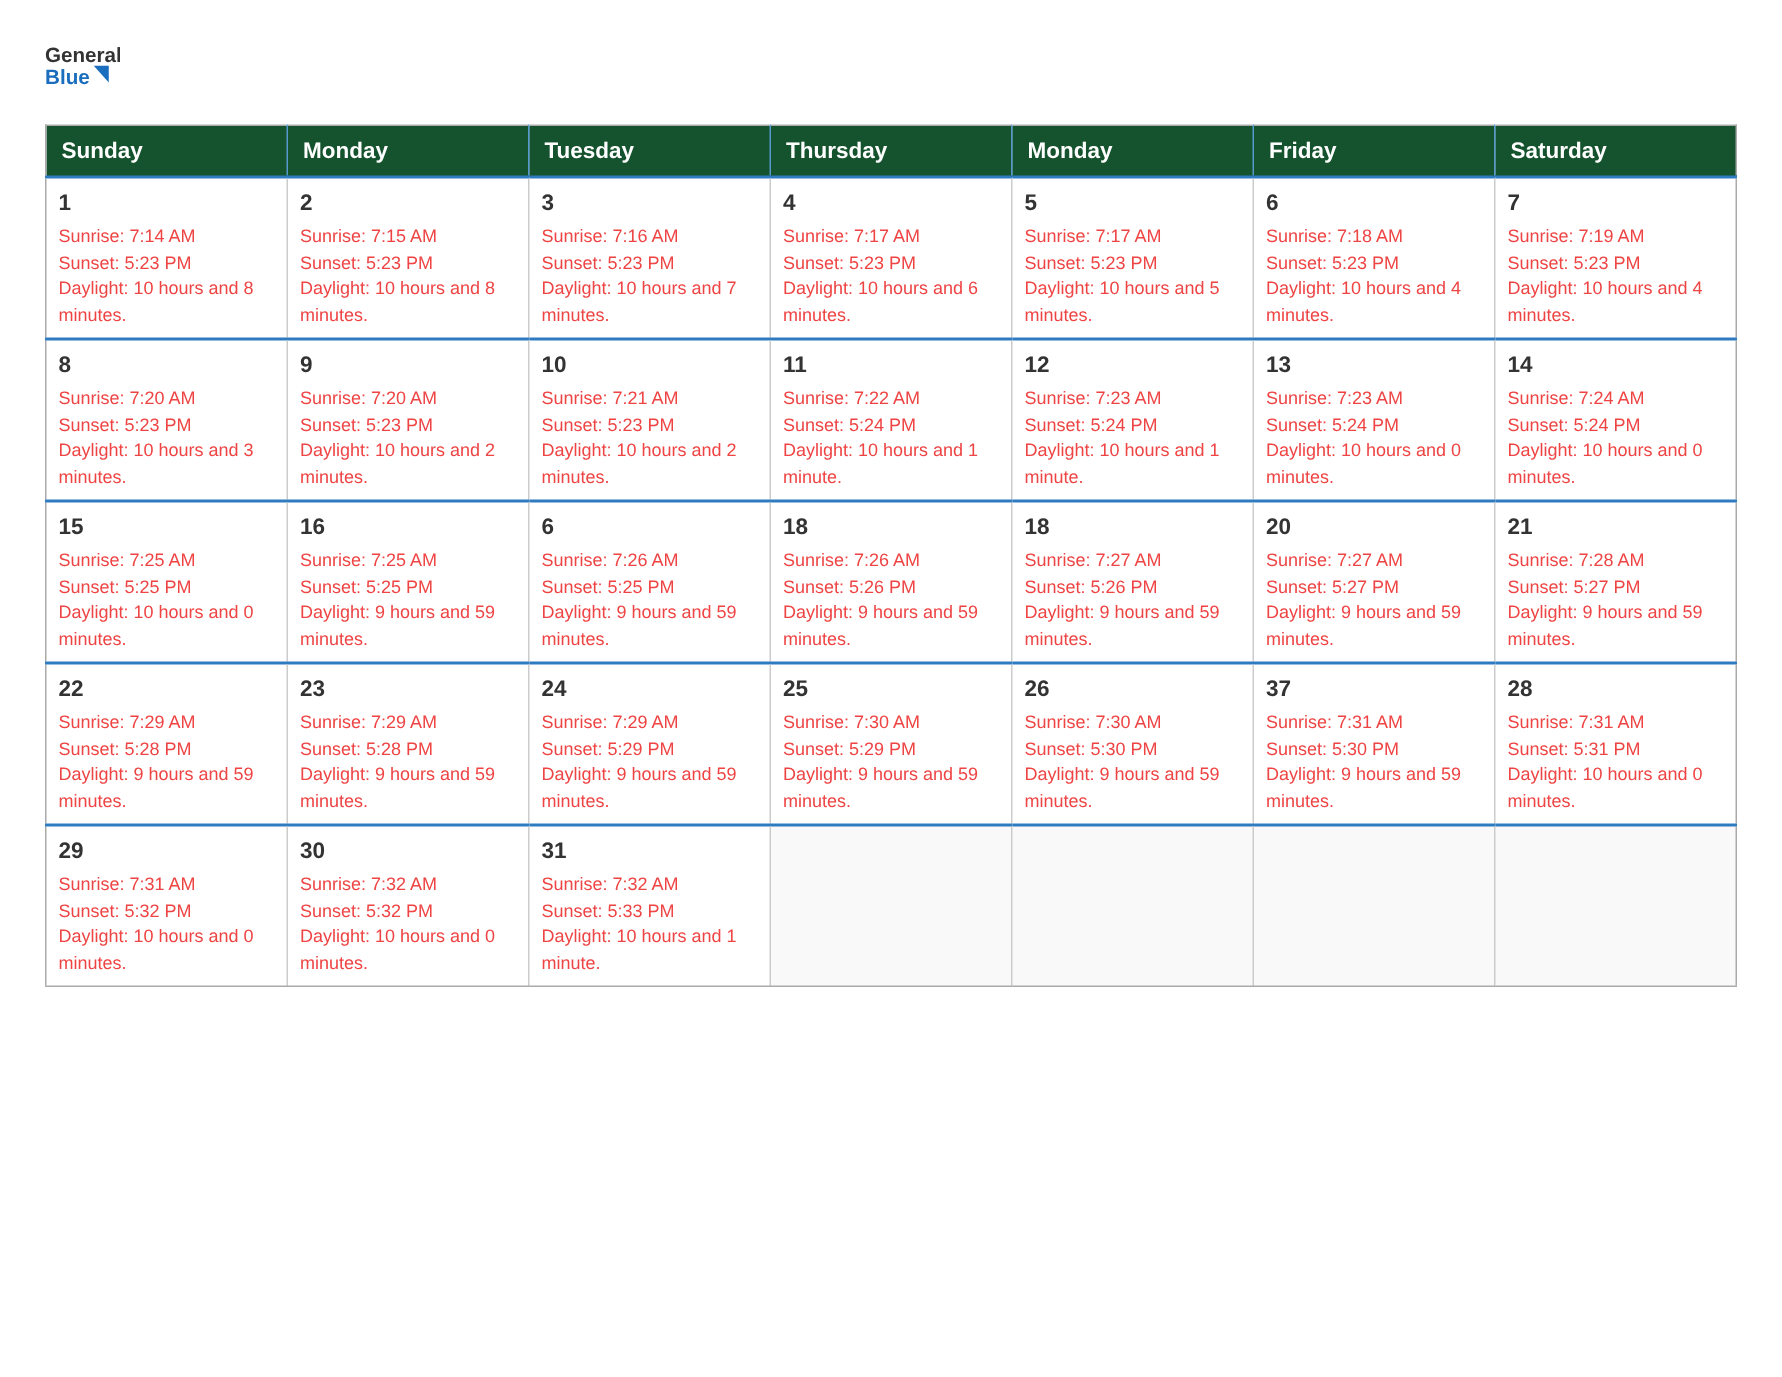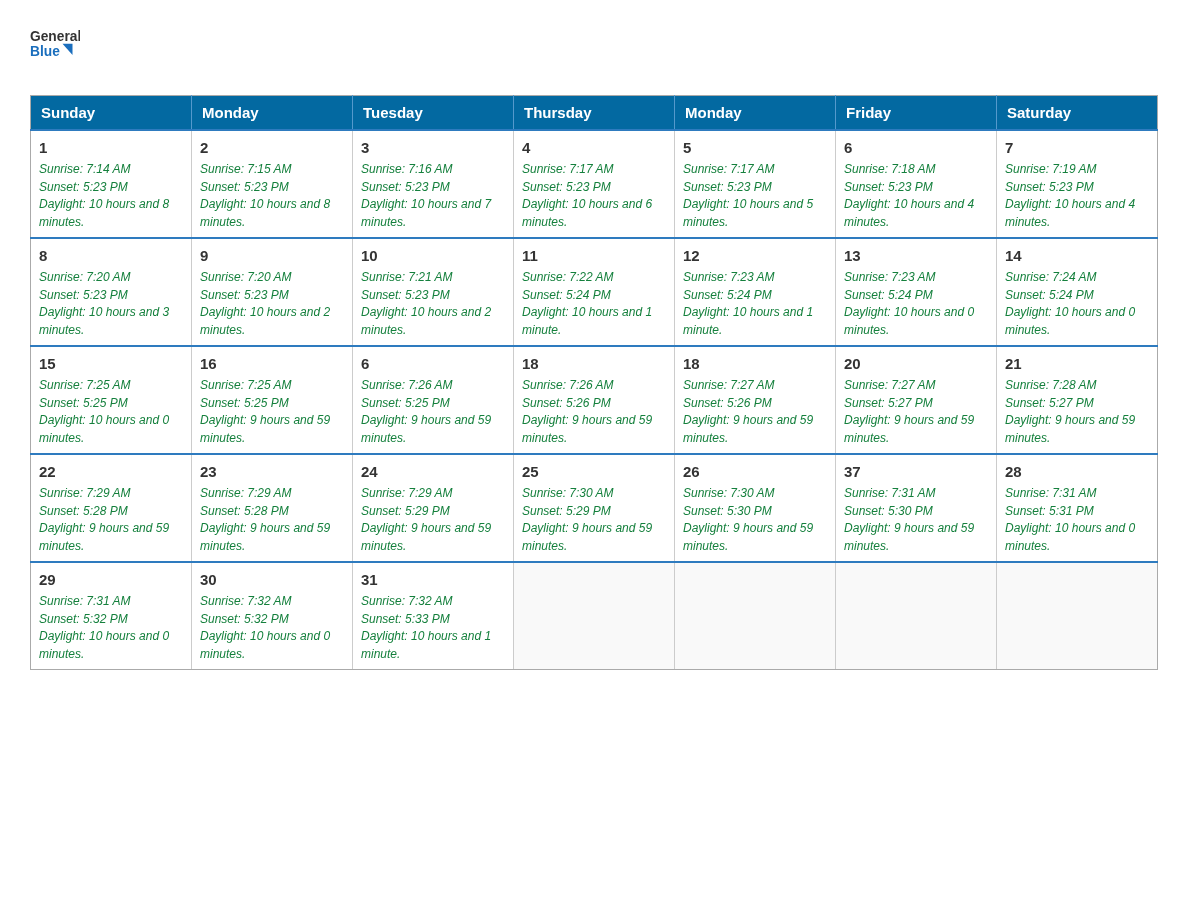--- a/index.html
+++ b/index.html
@@ -7,21 +7,21 @@
       font-family: Arial, sans-serif;
       background: #fff;
       width: 1188px;
       min-height: 918px;
       padding: 20px 30px;
     }
     .header {
       display: flex;
       justify-content: space-between;
       align-items: flex-start;
-      margin-bottom: 30px;
+      margin-bottom: 18px;
     }
     .logo {
       display: flex;
       align-items: center;
       gap: 6px;
     }
     .logo-svg {
       width: 50px;
       height: 45px;
     }
@@ -38,21 +38,21 @@
       font-size: 20px;
       color: #555;
       margin-top: 4px;
     }
     table {
       width: 100%;
       border-collapse: collapse;
       border: 1px solid #aaa;
     }
     thead tr th {
-      background-color: #0369a1;
+      background-color: #14532d;
       color: #fff;
       font-size: 15px;
       font-weight: bold;
       padding: 8px 10px;
       text-align: left;
       border-right: 1px solid #5599cc;
     }
     thead tr th:last-child {
       border-right: none;
     }
@@ -71,22 +71,21 @@
       border-right: none;
     }
     tbody tr td .day-num {
       font-size: 15px;
       font-weight: bold;
       display: block;
       margin-bottom: 3px;
     }
     tbody tr td .day-info {
       font-size: 12px;
-      color: #15803d;
-      font-style: italic;
+      color: #ef4444;
     }
     tbody tr:last-child td {
       border-bottom: 1px solid #aaa;
     }
     .empty-cell {
       background: #f9f9f9;
     }
   </style>
 </head>
 <body>

